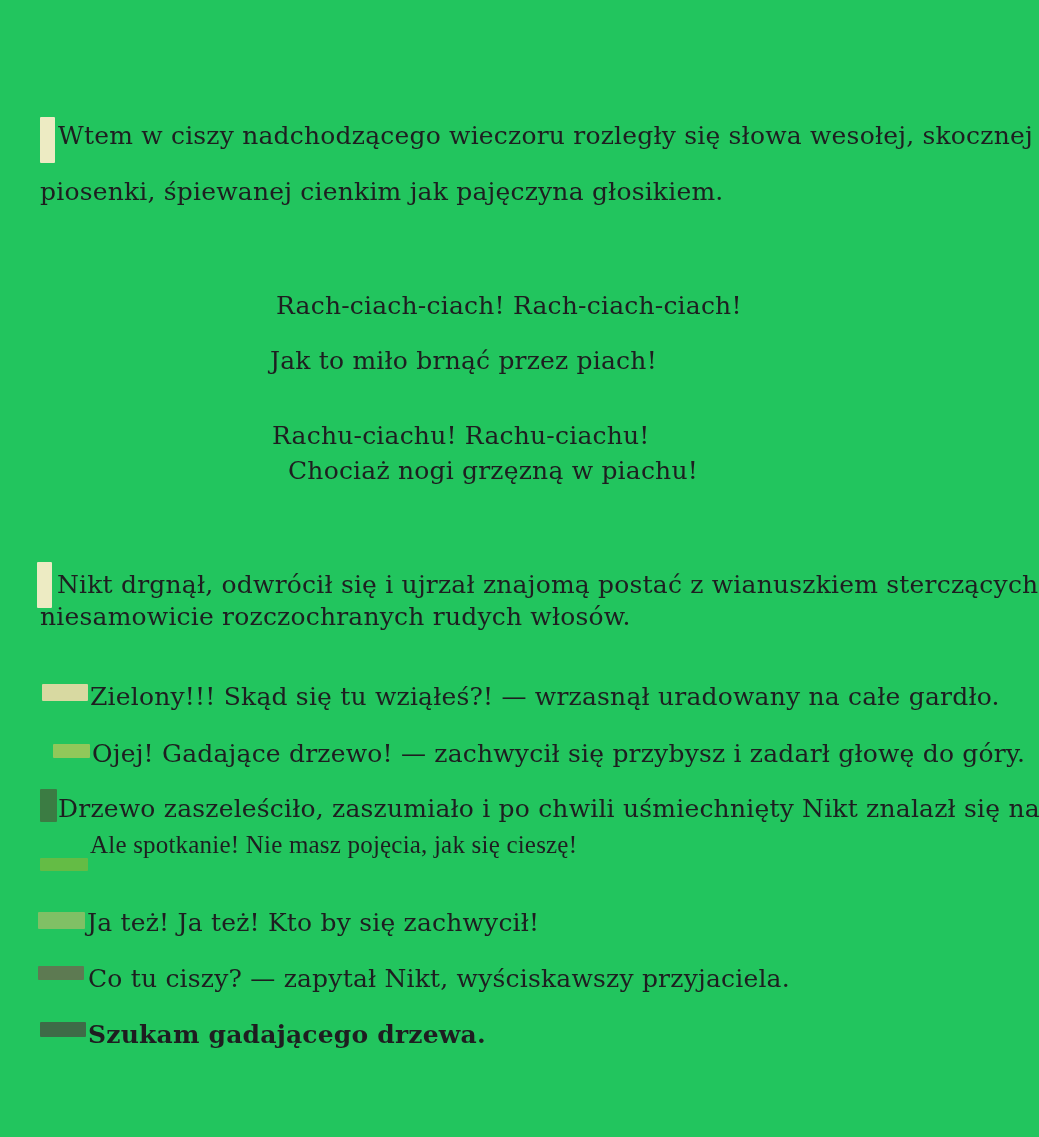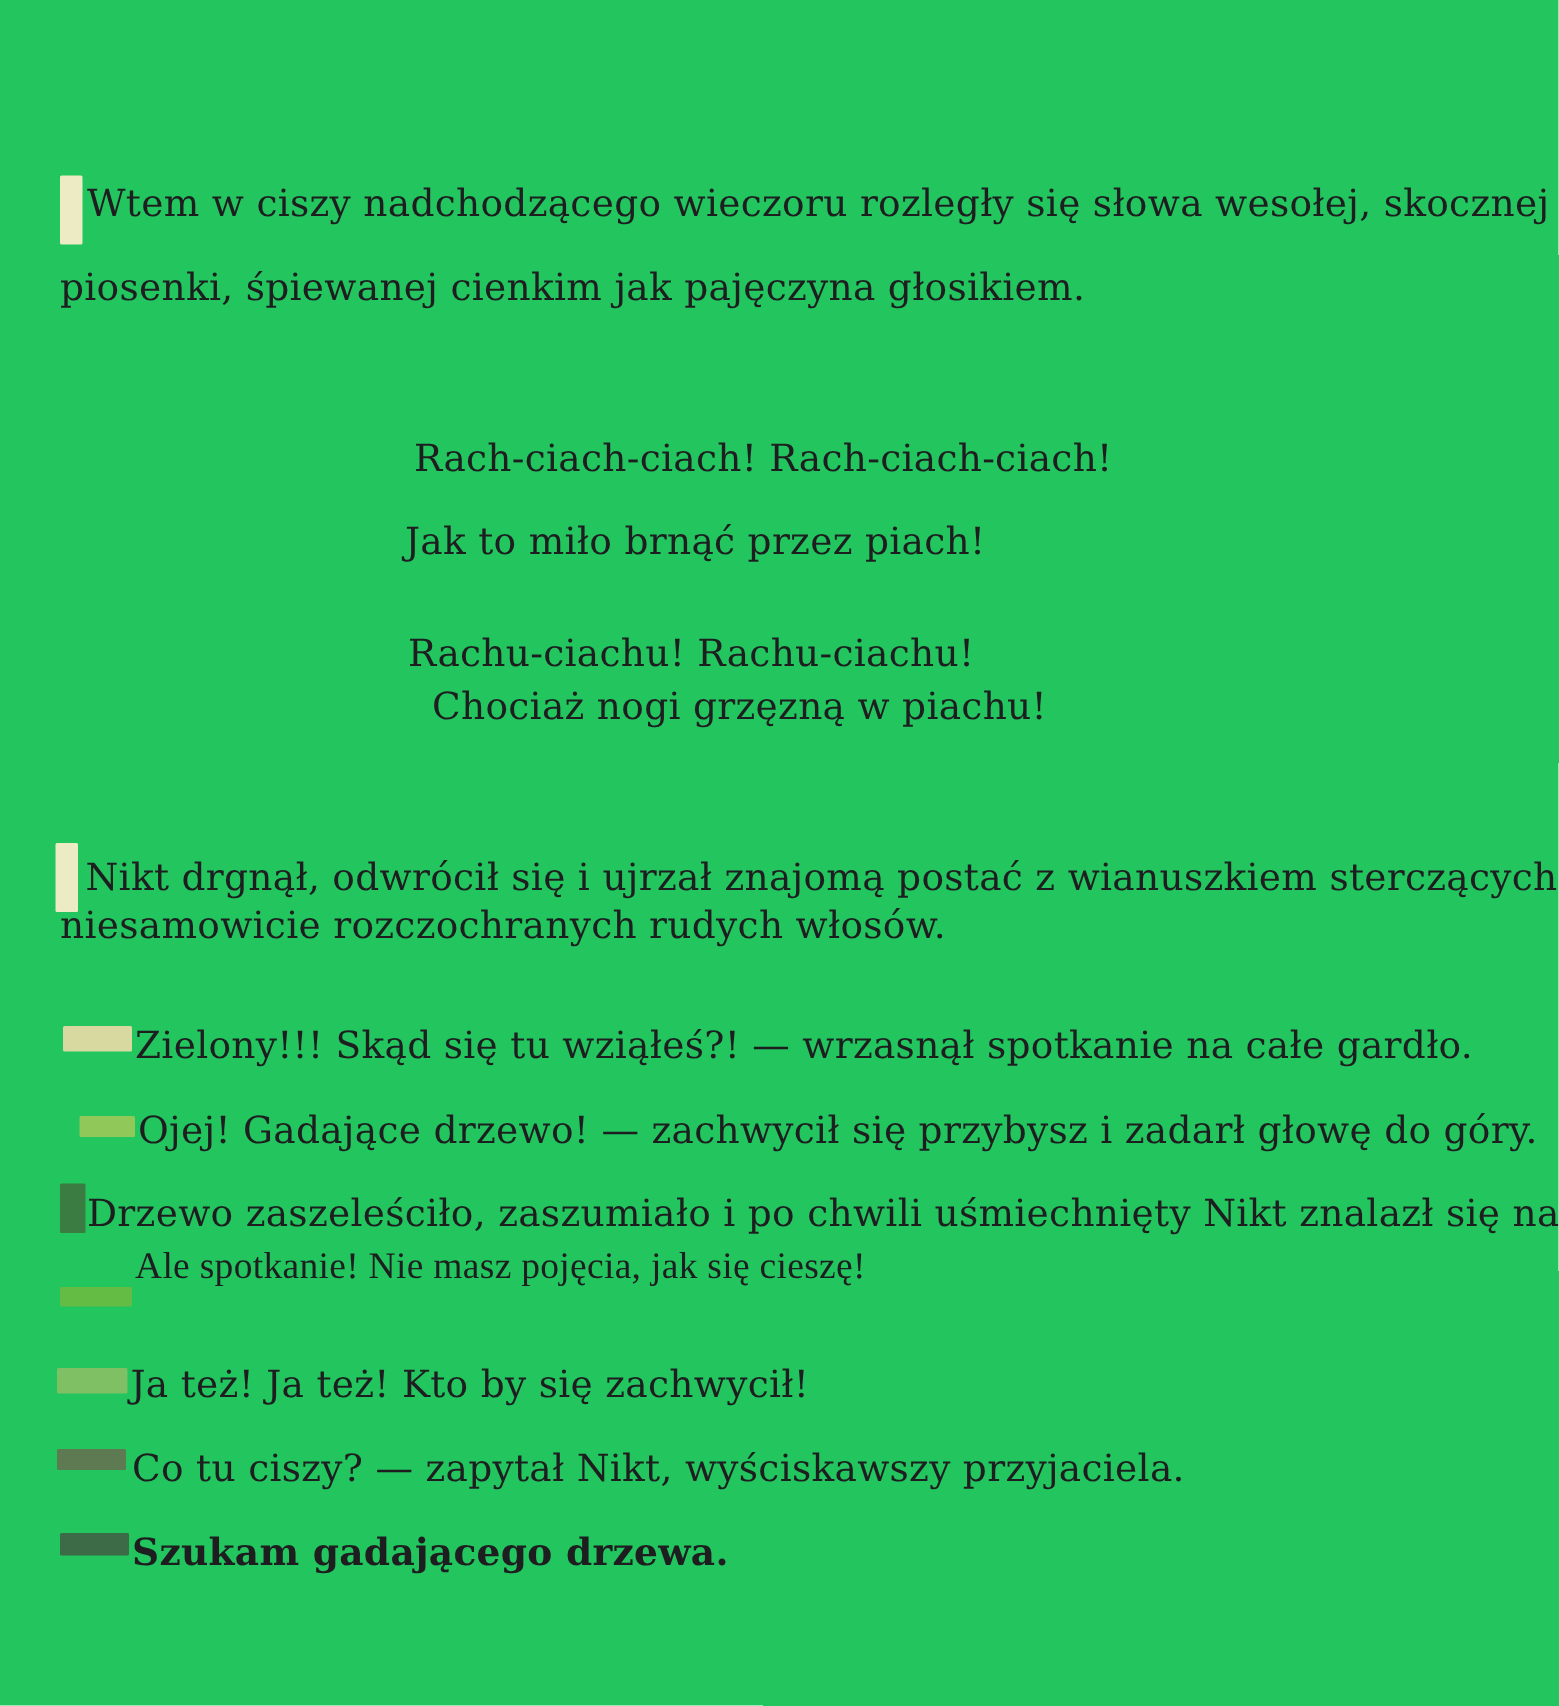--- a/index.html
+++ b/index.html
@@ -70,21 +70,21 @@
   <div class="text-line v1">Rach-ciach-ciach! Rach-ciach-ciach!</div>
   <div class="text-line v2">Jak to miło brnąć przez piach!</div>
   <div class="text-line v3">Rachu-ciachu! Rachu-ciachu!</div>
   <div class="text-line v4">Chociaż nogi grzęzną w piachu!</div>
 
   <span class="marker v-bar indent-2" style="background-color: rgb(237, 235, 195);"></span>
   <div class="text-line p2-l1">Nikt drgnął, odwrócił się i ujrzał znajomą postać z wianuszkiem sterczących,</div>
   <div class="text-line p2-l2">niesamowicie rozczochranych rudych włosów.</div>
 
   <span class="marker h-bar dash-1" style="background-color: rgb(216, 217, 161);"></span>
-  <div class="text-line d1">Zielony!!! Skąd się tu wziąłeś?! — wrzasnął spotkanie na całe gardło.</div>
+  <div class="text-line d1">Zielony!!! Skąd się tu wziąłeś?! — wrzasnął uradowany na całe gardło.</div>
 
   <span class="marker h-bar dash-2" style="background-color: rgb(144, 200, 90);"></span>
   <div class="text-line d2">Ojej! Gadające drzewo! — zachwycił się przybysz i zadarł głowę do góry.</div>
 
   <span class="marker v-bar dash-3" style="background-color: rgb(59, 124, 67);"></span>
   <div class="text-line d3">Drzewo zaszeleściło, zaszumiało i po chwili uśmiechnięty Nikt znalazł się na ziemi.</div>
 
   <span class="marker h-bar dash-4" style="background-color: rgb(100, 188, 69);"></span>
   <div class="text-line d4">Ale spotkanie! Nie masz pojęcia, jak się cieszę!</div>
 

